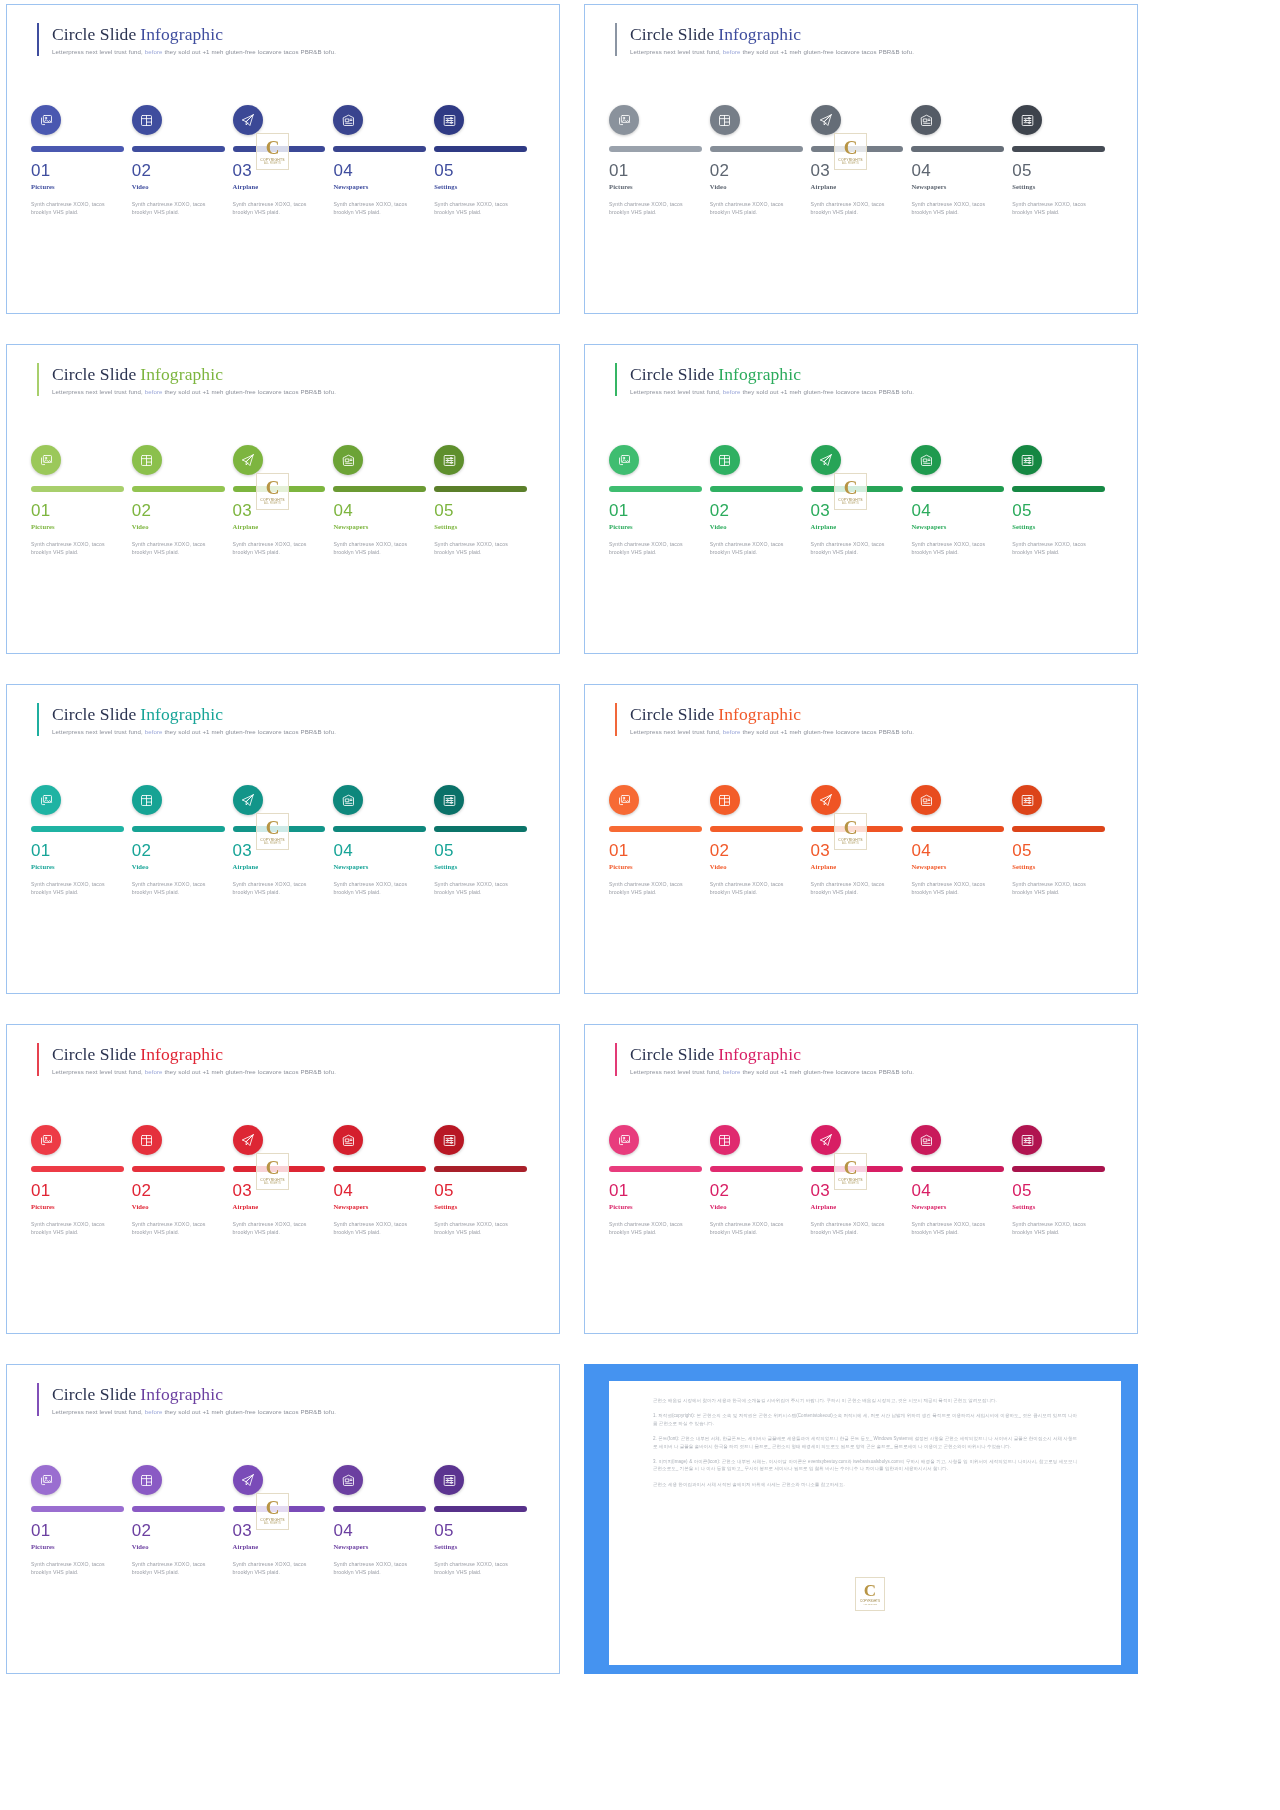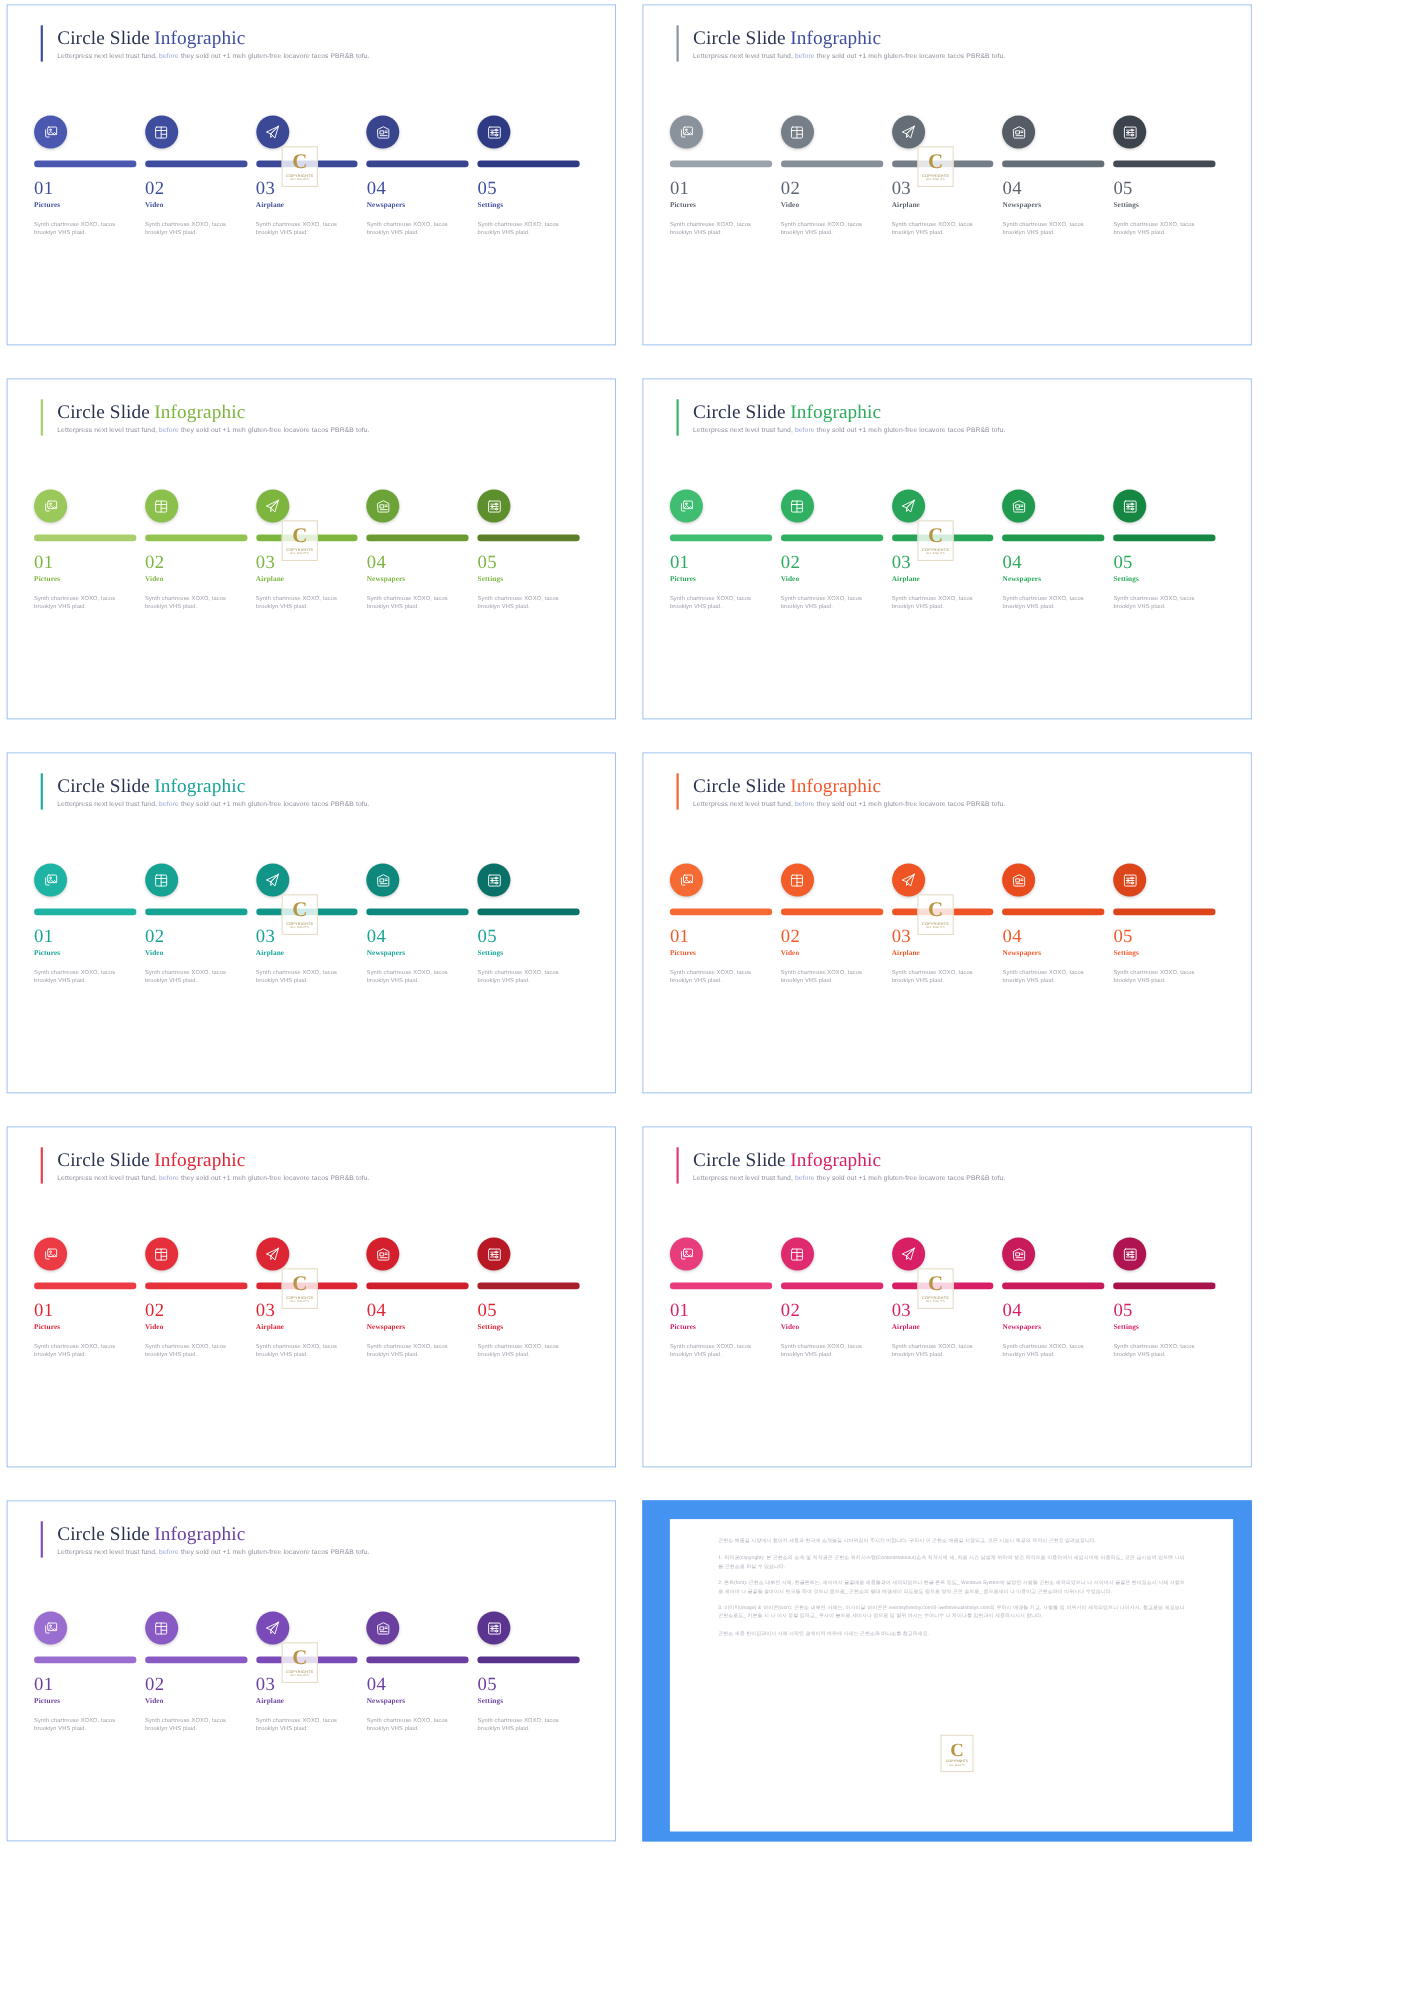--- a/index.html
+++ b/index.html
@@ -81,21 +81,21 @@
   }
   .circle svg { width:15px; height:15px; display:block; }
   .circle svg * { stroke:#fff; fill:none; stroke-width:1.35; stroke-linecap:round; stroke-linejoin:round; }
   .bar {
     height:5.5px;
     border-radius:3px;
     margin-top:11px;
     width:100%;
   }
   .num {
-    font-family:Liberation Serif, serif;
+    font-family:Liberation Sans, sans-serif;
     font-size:17px;
     line-height:20px;
     margin-top:9px;
     letter-spacing:.3px;
   }
   .lbl {
     font-family:"Liberation Serif", serif;
     font-weight:bold;
     font-size:6.6px;
     line-height:9px;

